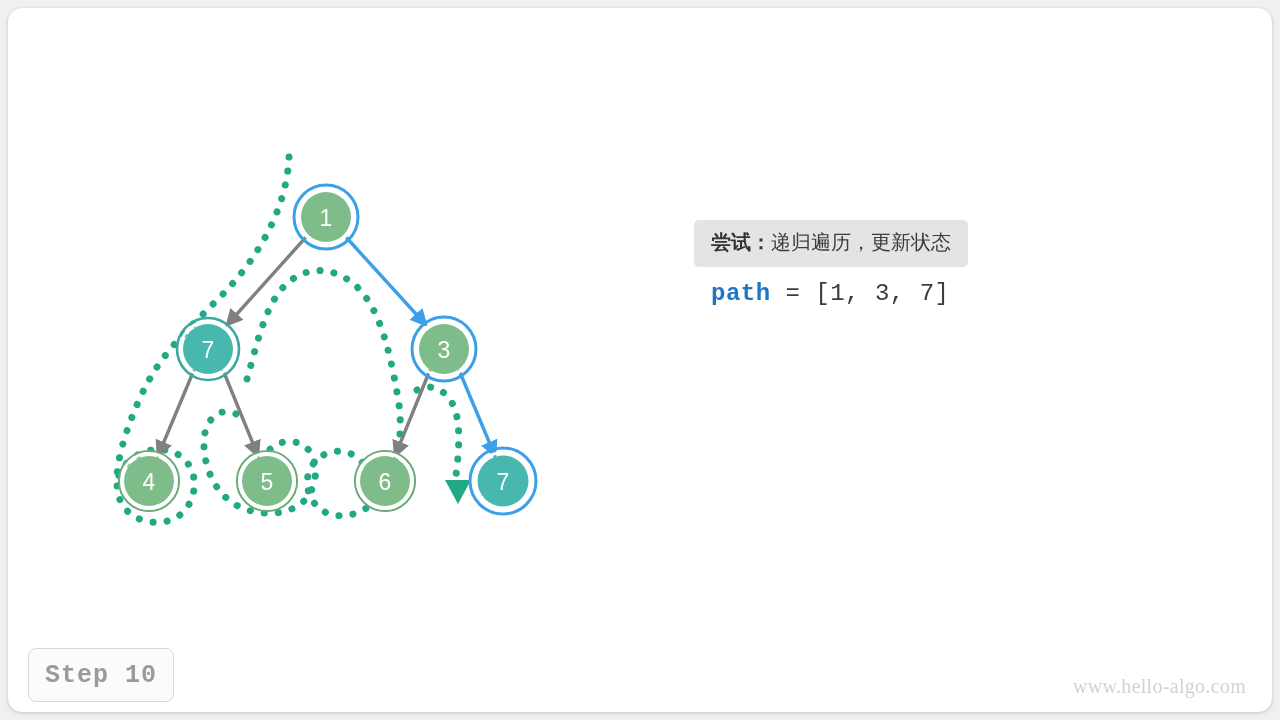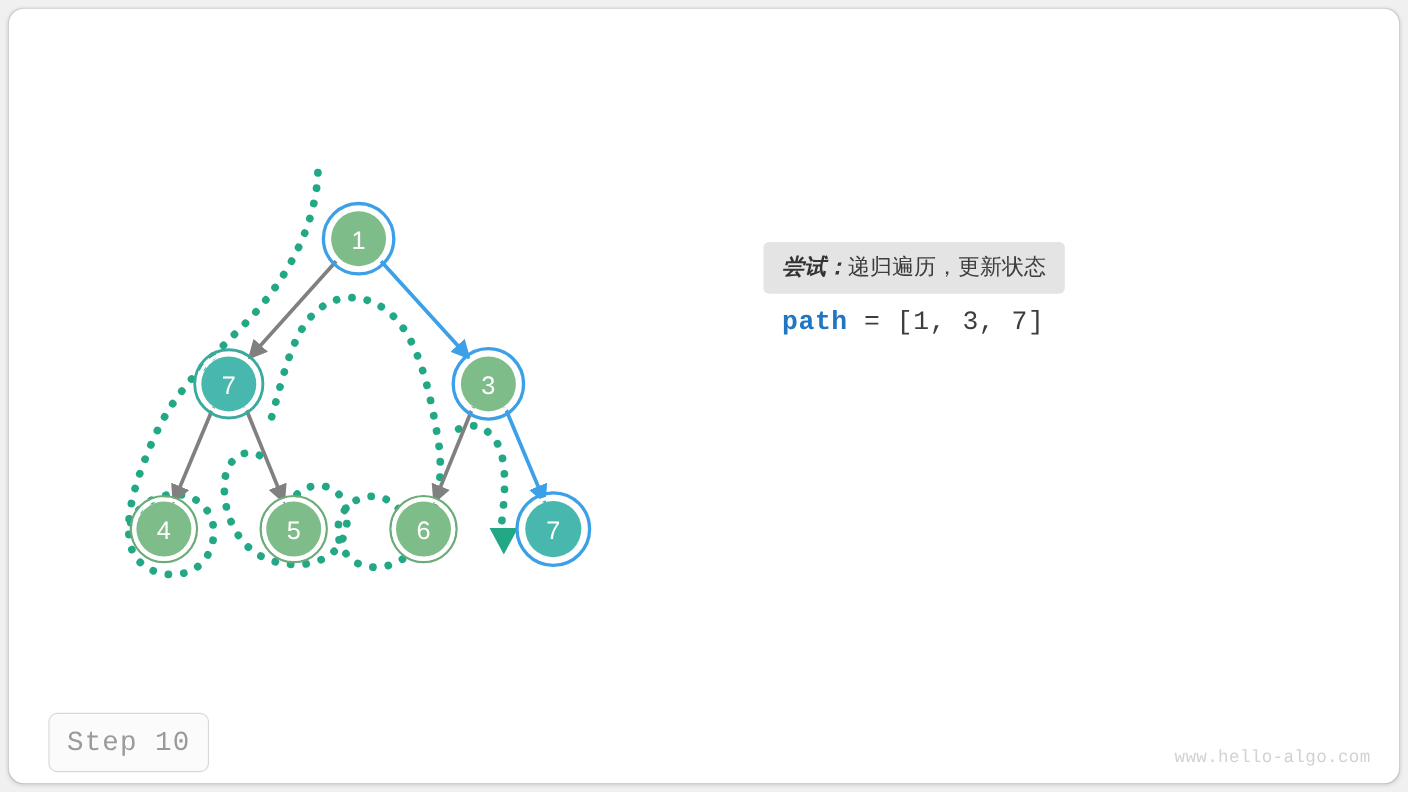--- a/index.html
+++ b/index.html
@@ -57,21 +57,20 @@
   .ann-plain {
     display: inline-block;
     padding: 9px 17px 11px 17px;
     white-space: nowrap;
   }
   .cn-bold {
     font-family: "Liberation Sans", sans-serif;
     font-size: 20px;
     font-weight: bold;
     color: #333333;
-    font-style: italic;
   }
   .cn-norm {
     font-family: Liberation Mono, monospace;
     font-size: 20px;
     color: #3d3d3d;
   }
   .code-row {
     font-family: "Liberation Mono", monospace;
     font-size: 24px;
     color: #3d3d3d;
@@ -86,44 +85,44 @@
   }
   .var-teal {
     color: #2a9d8f;
     font-weight: bold;
   }
   .gap-top { margin-top: 16px; }
 
   
   #step-badge {
     position: absolute;
-    left: 36px;
+    left: 20px;
     top: 640px;
     width: 144px;
     height: 52px;
     border: 1px solid #d8d8d8;
     border-radius: 8px;
     background: #fbfbfb;
     display: flex;
     align-items: center;
     justify-content: center;
     font-family: "Liberation Mono", monospace;
     font-size: 25px;
-    font-weight: normal;
+    font-weight: bold;
     color: #9a9a9a;
     letter-spacing: 1px;
   }
 
   
   #watermark {
     position: absolute;
     right: 26px;
     bottom: 14px;
-    font-family: Liberation Mono, monospace;
-    font-size: 16px;
+    font-family: Liberation Serif, serif;
+    font-size: 20px;
     color: #d2d2d2;
     letter-spacing: 0.3px;
   }
 </style>
 </head>
 <body>
 
 <div id="card">
 
   <svg id="tree-svg" width="1264" height="704">

